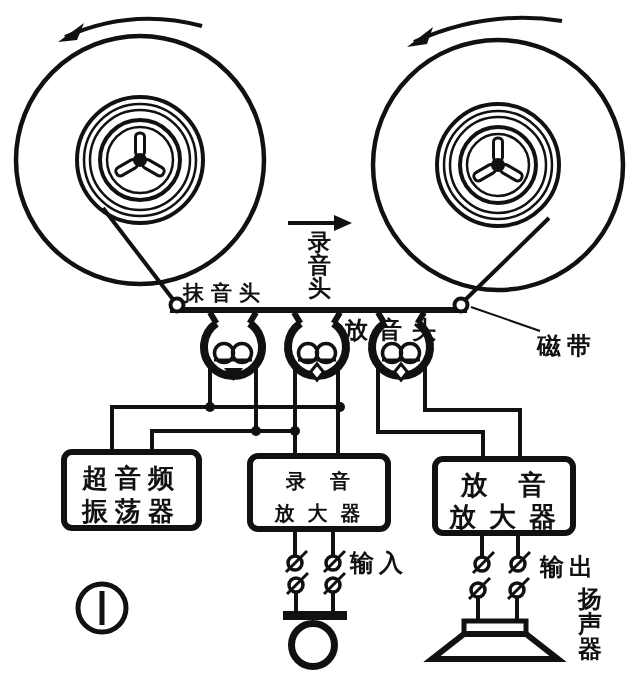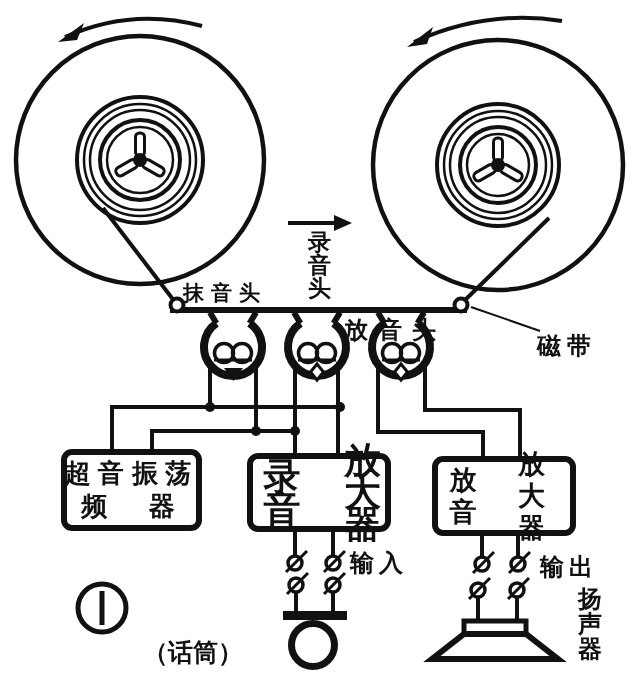--- a/index.html
+++ b/index.html
@@ -8,22 +8,22 @@
     font-family:"Liberation Sans", sans-serif; color:#111111; overflow:hidden;
   }
   .diagram svg { position:absolute; left:0; top:0; }
   .st { fill:none; stroke:#111111; }
   .fw { fill:#ffffff; stroke:#111111; }
   .fb { fill:#111111; stroke:none; }
   .lbl { position:absolute; font-weight:700; white-space:nowrap; color:#111111; }
   .vlbl { position:absolute; font-weight:700; color:#111111; }
   .vlbl span { display:block; text-align:center; }
   .boxlbl {
-    position:absolute; display:flex; flex-direction:row;
-    justify-content:center; align-items:center; font-weight:700; color:#111111;
+    position:absolute; display:flex; flex-direction:column;
+    justify-content:flex-end; align-items:center; font-weight:700; color:#111111;
   }
   .boxlbl div { text-align:center; }
 </style>
 </head>
 <body>
 
 <div class="diagram">
 
   <svg width="641" height="681" viewBox="0 0 641 681">
 
@@ -185,35 +185,34 @@
 
   <div class="lbl" style="left:344px; top:276px; font-size:24px; letter-spacing:10px;margin-top:38px;">放音头</div>
 
   <div class="lbl" style="left:505px; top:330px; font-size:24px; letter-spacing:6px;margin-left:32px;">磁带</div>
 
   <div class="boxlbl" style="left:64px; top:452px; width:135px; height:76px; font-size:26px; line-height:33px;">
     <div style="letter-spacing:7px;">超音频</div>
     <div style="letter-spacing:7px;">振荡器</div>
   </div>
 
-  <div class="boxlbl" style="left:250px; top:456px; width:138px; height:73px; font-size:37px; line-height:32px;gap:12px;">
+  <div class="boxlbl" style="left:250px; top:456px; width:138px; height:73px; font-size:20px; line-height:32px;">
     <div style="letter-spacing:2px;">录　音</div>
     <div style="letter-spacing:13px; margin-left:10px;">放大器</div>
   </div>
 
   <div class="boxlbl" style="left:435px; top:459px; width:138px; height:74px; font-size:27px; line-height:32px;">
     <div style="letter-spacing:2px;">放　音</div>
     <div style="letter-spacing:13px; margin-left:10px;">放大器</div>
   </div>
 
   <div class="lbl" style="left:350px; top:547px; font-size:24px; letter-spacing:5px;">输入</div>
 
   <div class="lbl" style="left:540px; top:551px; font-size:24px; letter-spacing:5px;">输出</div>
 
-  <div class="lbl" style="left:143px; top:636px; font-size:25px;">（话筒）</div>
 
   <div class="vlbl" style="left:570px; top:586px; width:40px; font-size:24px; line-height:25px;">
     <span>扬</span>
     <span>声</span>
     <span>器</span>
   </div>
 
 </div>
 
 </body></html>

